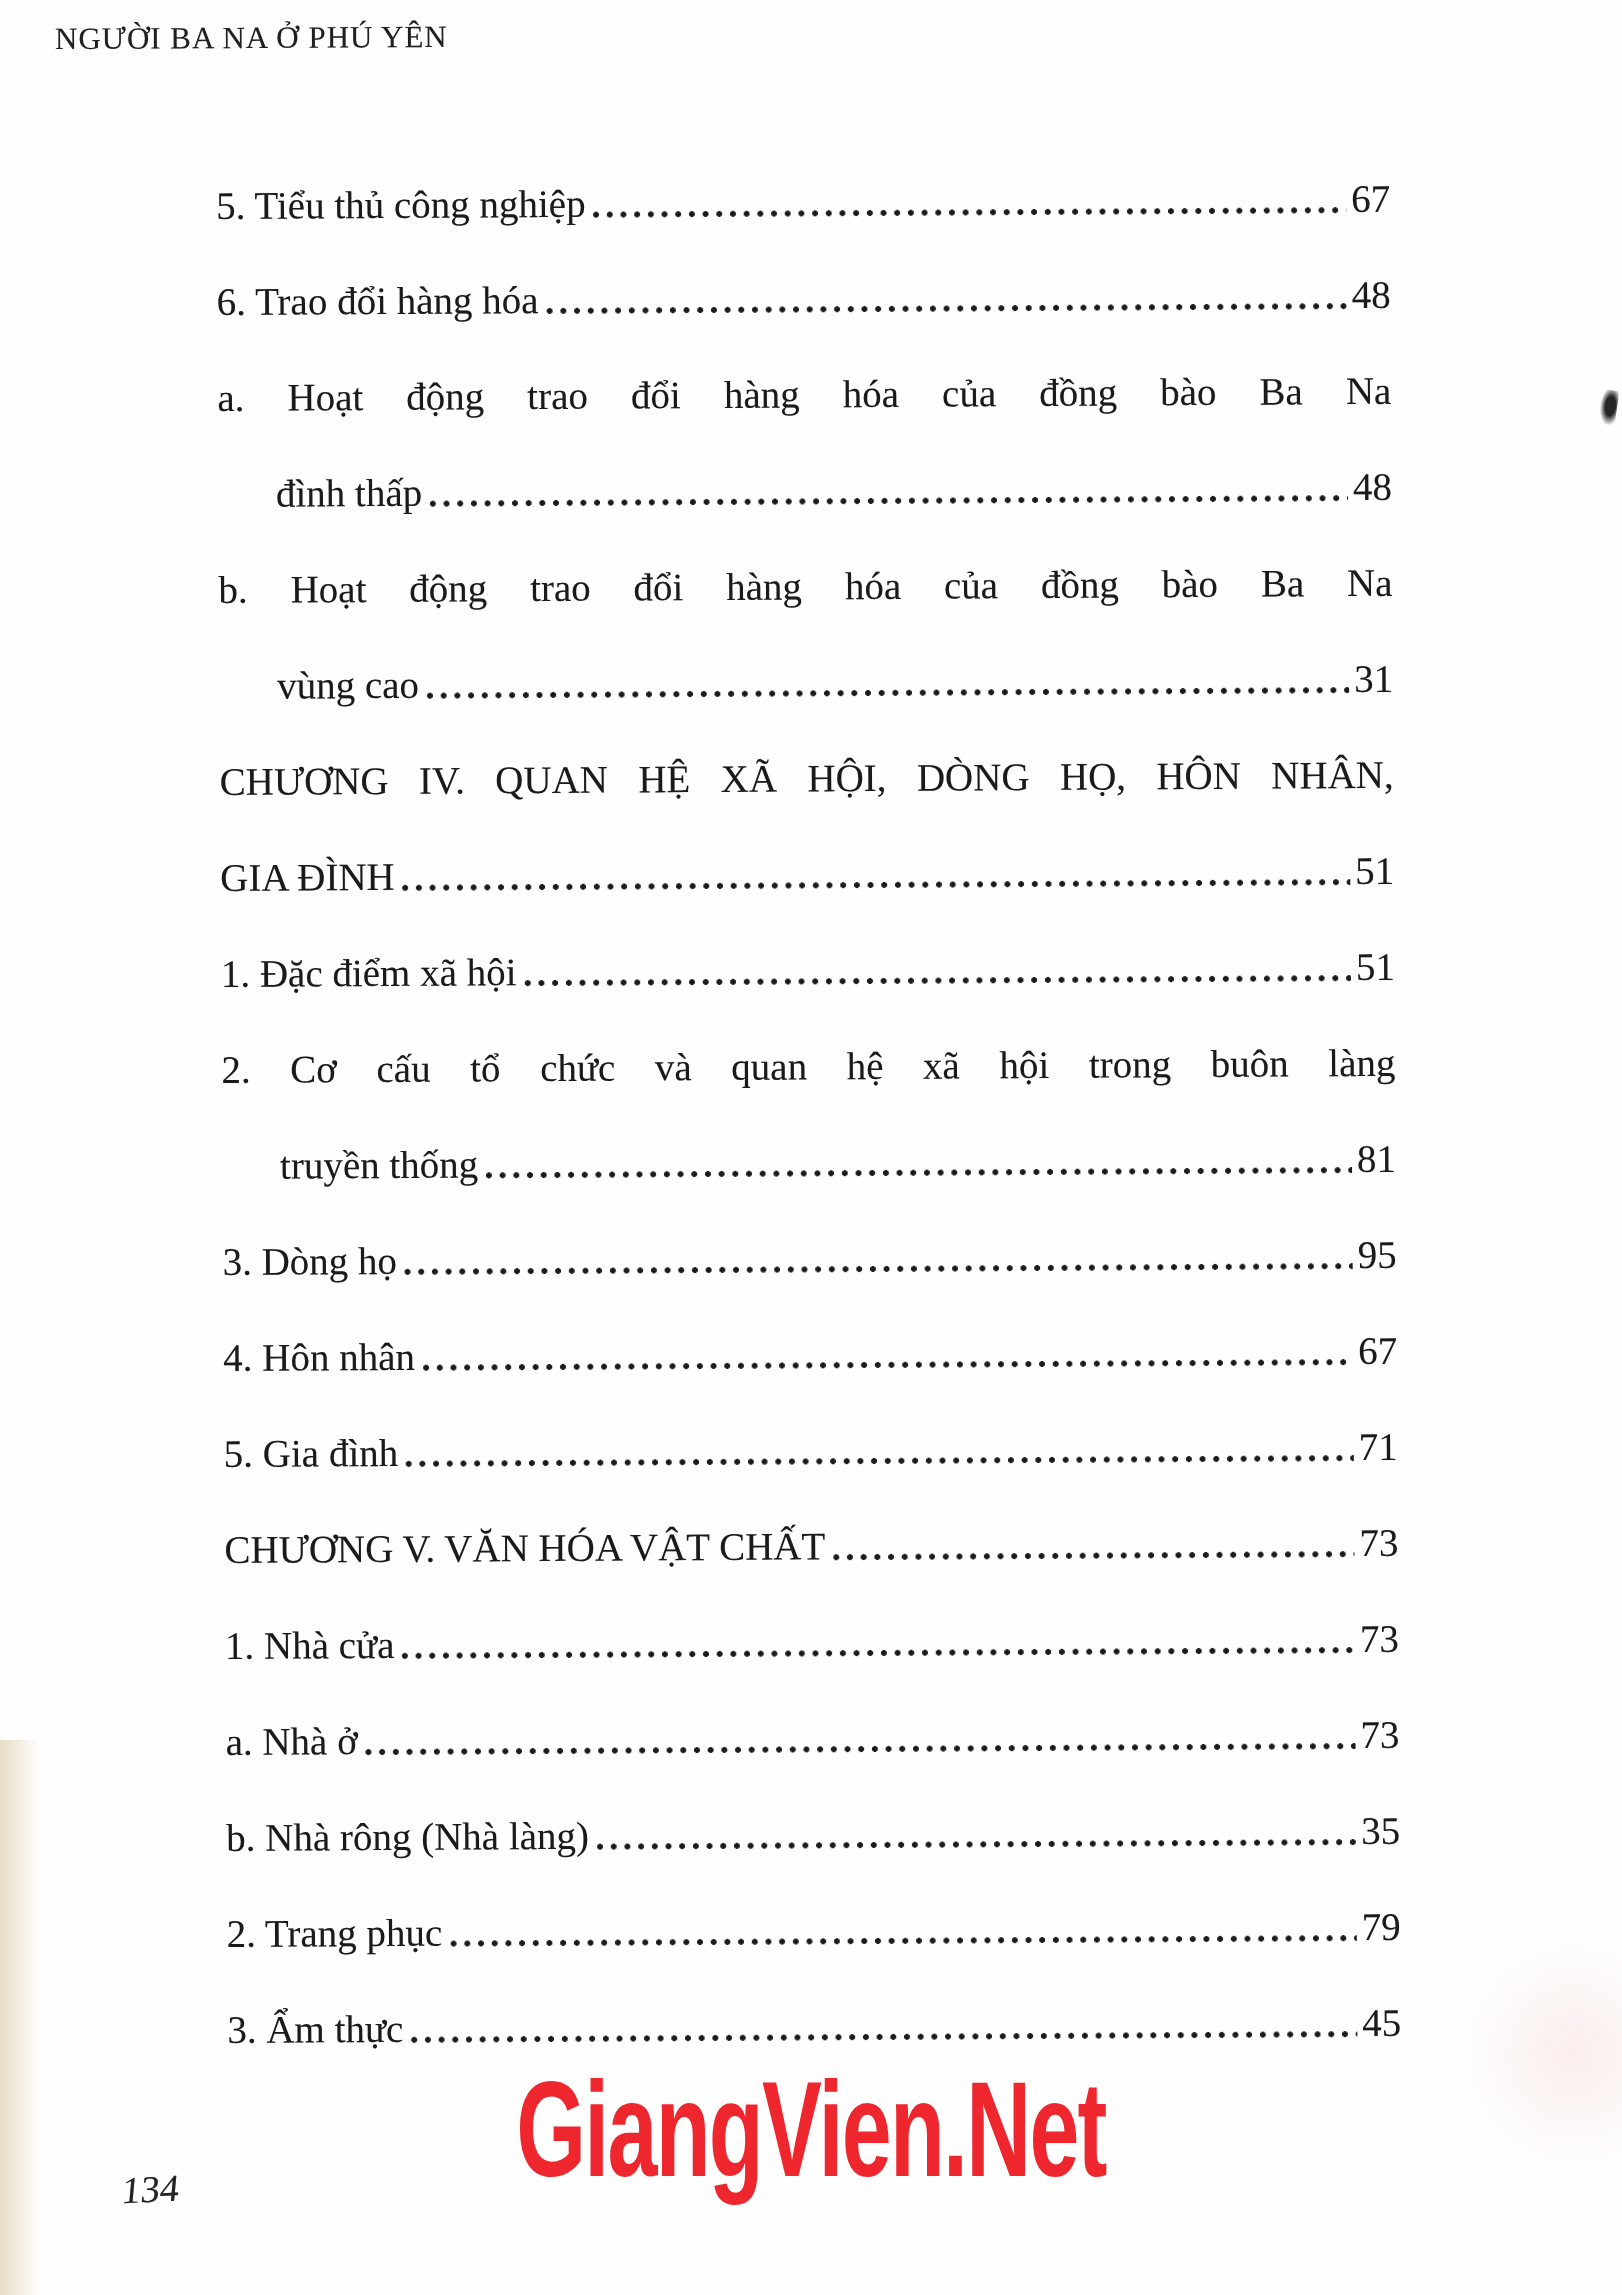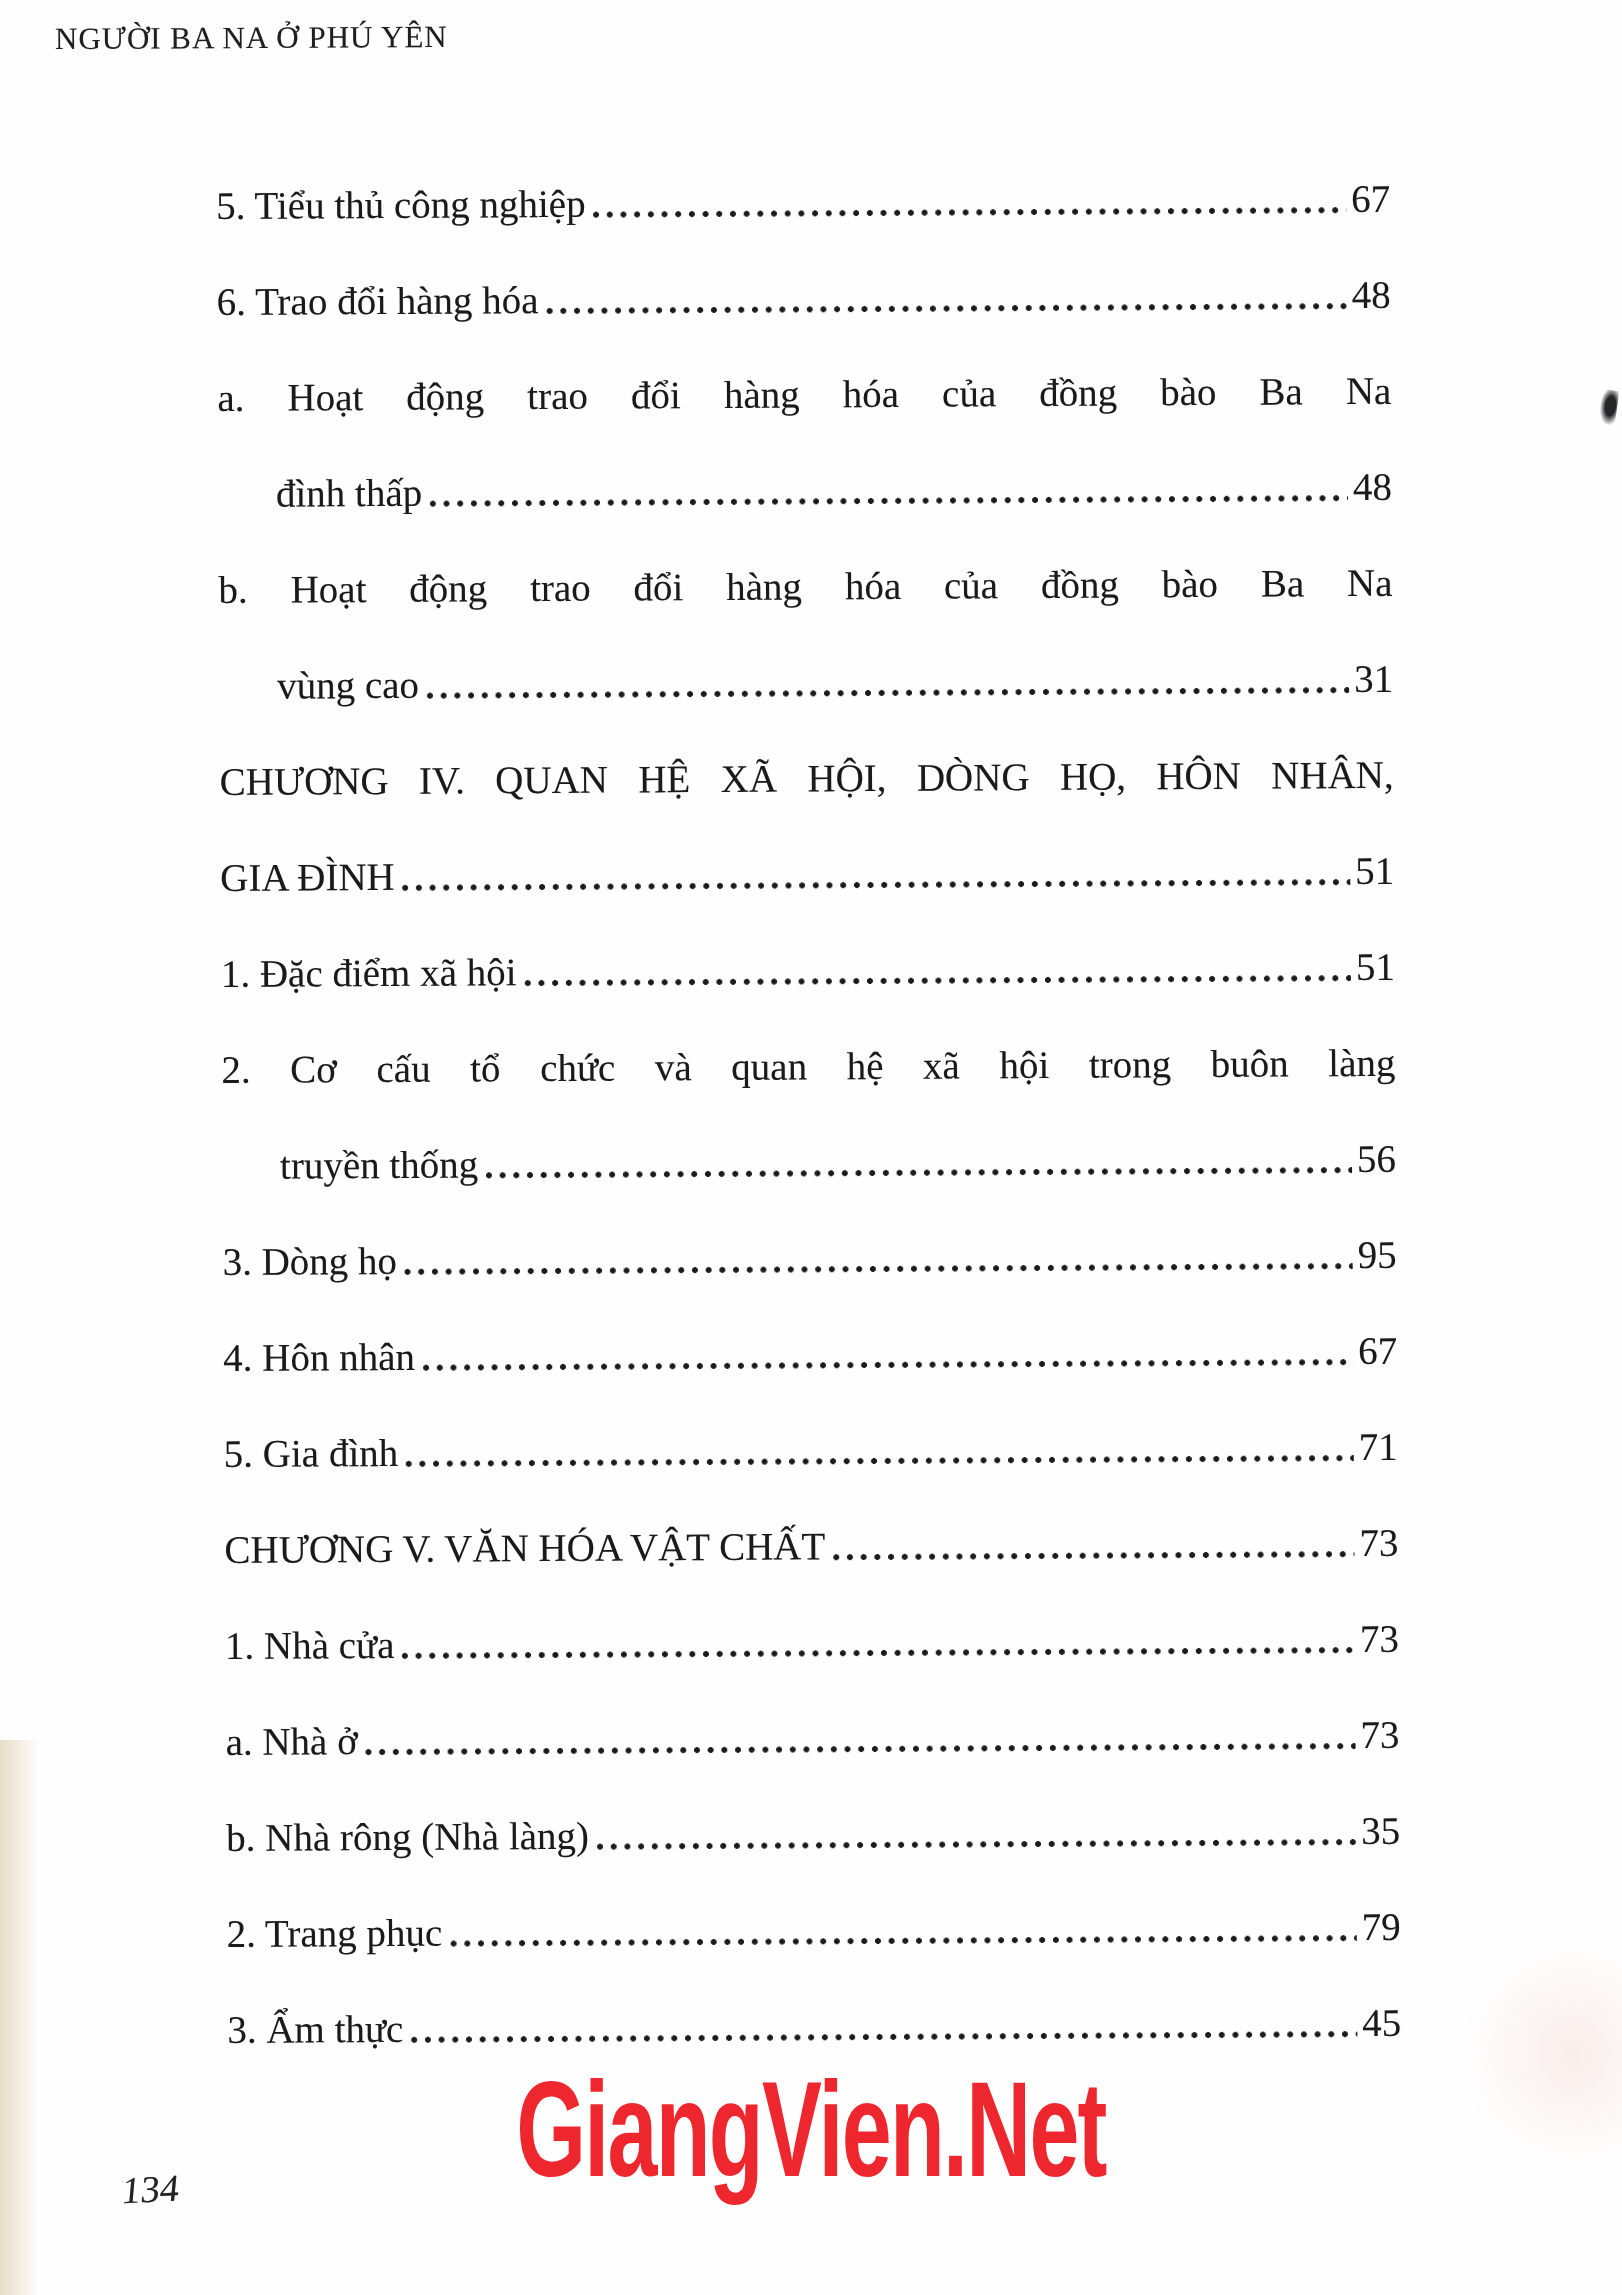--- a/index.html
+++ b/index.html
@@ -157,21 +157,21 @@
     <span class="pg">51</span>
   </div>
       <div class="row justify">
     <span class="t">2. Cơ cấu tổ chức và quan hệ xã hội trong buôn làng</span>
     
     
   </div>
       <div class="row indent">
     <span class="t">truyền thống</span>
     <span class="leader"></span>
-    <span class="pg">56</span>
+    <span class="pg">81</span>
   </div>
       <div class="row">
     <span class="t">3. Dòng họ</span>
     <span class="leader"></span>
     <span class="pg">95</span>
   </div>
       <div class="row">
     <span class="t">4. Hôn nhân</span>
     <span class="leader"></span>
     <span class="pg">67</span>

